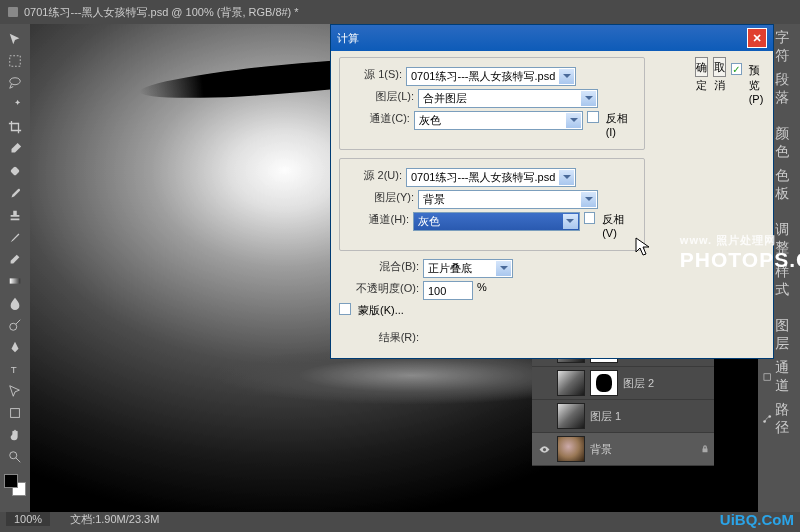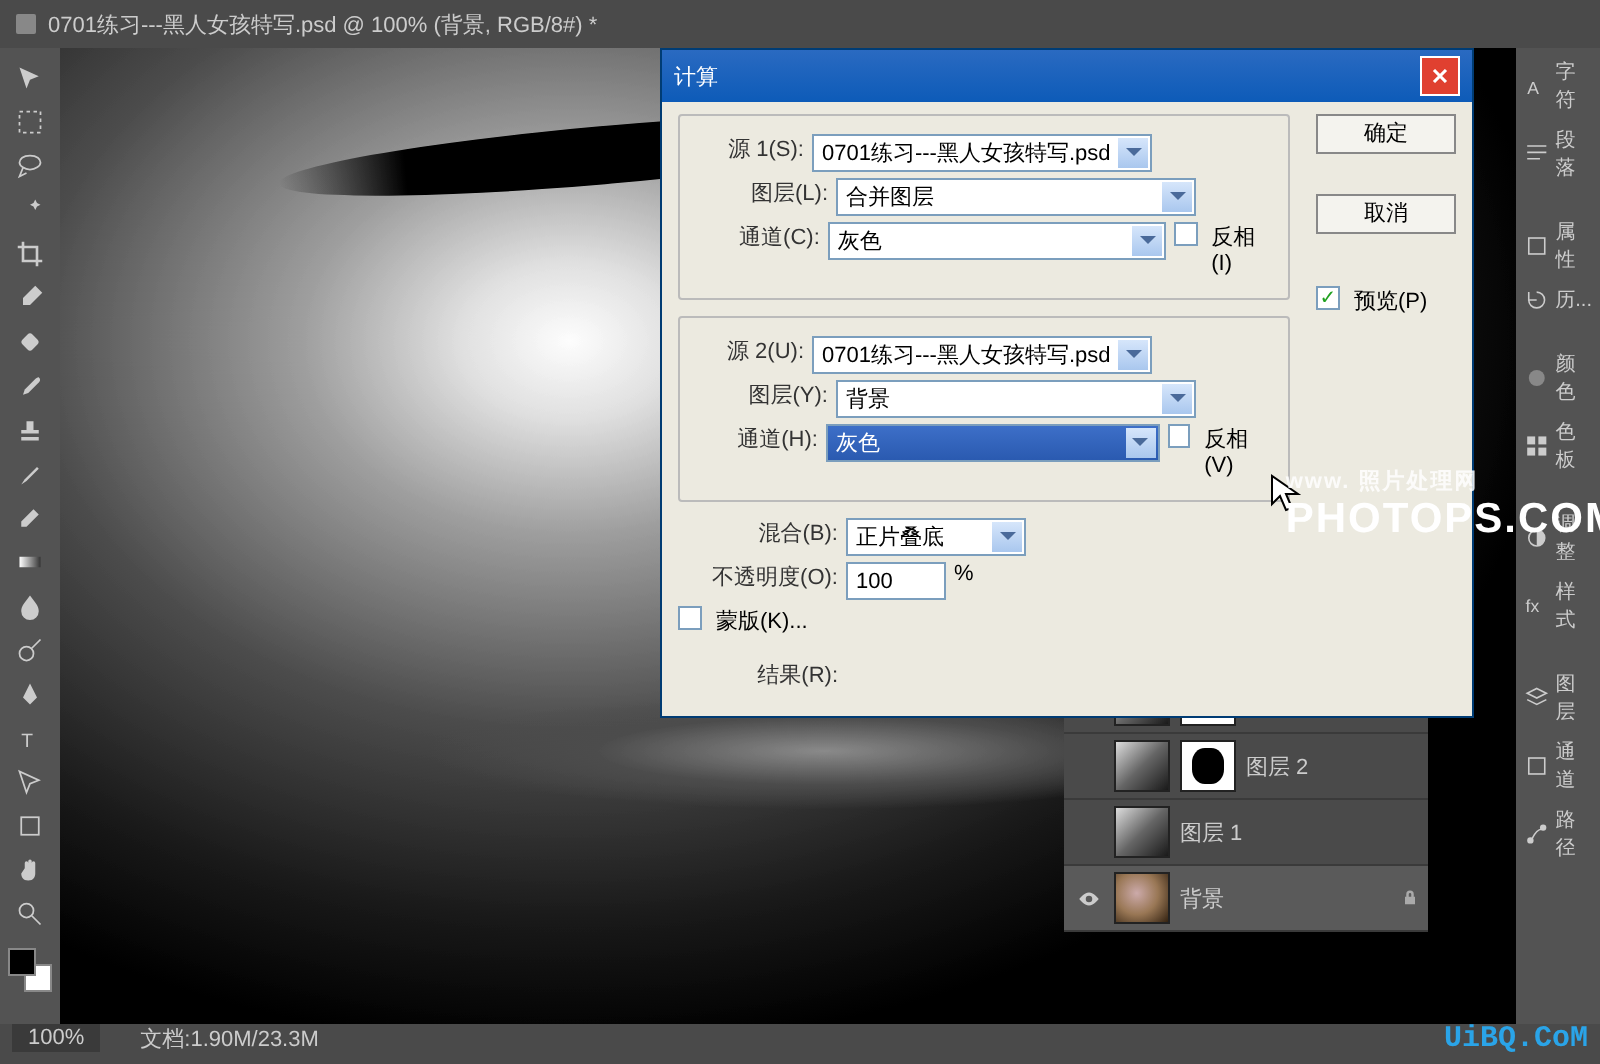--- a/index.html
+++ b/index.html
@@ -13,51 +13,51 @@
 .swatches{margin:6px auto;position:relative;width:22px;height:22px}
 .swatches .fg{width:14px;height:14px;background:#000;border:1px solid #888;position:absolute;top:0;left:0}
 .swatches .bg{width:14px;height:14px;background:#fff;border:1px solid #888;position:absolute;bottom:0;right:0}
 .canvas-area{flex:1;background:#e5e5e5;position:relative;overflow:hidden}
 .canvas-image{position:absolute;inset:0;background:radial-gradient(ellipse at 35% 30%,#e8e8e8 0%,#d0d0d0 8%,#999 20%,#555 40%,#2a2a2a 60%,#0a0a0a 80%);filter:contrast(1.2)}
 .canvas-image::before{content:"";position:absolute;left:15%;top:8%;width:45%;height:6%;background:linear-gradient(90deg,transparent,#111 20%,#111 80%,transparent);border-radius:50%;transform:rotate(-5deg)}
 .canvas-image::after{content:"";position:absolute;left:25%;bottom:22%;width:55%;height:12%;background:radial-gradient(ellipse,#888 0%,#555 40%,transparent 70%);border-radius:50%}
 .right-panels{width:42px;background:#535353;display:flex;flex-direction:column;align-items:flex-end;padding-top:2px}
 .rp-group{display:flex;flex-direction:column;margin-bottom:12px;width:100%}
 .rp-item{display:flex;align-items:center;justify-content:flex-end;padding:3px 4px;color:#ccc;cursor:pointer;gap:3px}
-.rp-item span.lab{font-size:10px}
+.rp-item span.lab{font-size:14px}
 .rp-icon{width:14px;height:14px;fill:#ccc}
 .statusbar{height:20px;background:#4a4a4a;color:#ccc;display:flex;align-items:flex-start;padding:0 6px;gap:20px}
 .statusbar .box{background:#3a3a3a;padding:1px 8px}
 
-.dialog{position:absolute;left:330px;top:24px;width:407px;background:#eceae0;border:1px solid #003c74}
+.dialog{position:absolute;left:330px;top:24px;width:444px;background:#eceae0;border:1px solid #003c74}
 .dlg-title{height:26px;background:linear-gradient(#2a6ac1,#0d5bb8);color:#fff;display:flex;align-items:center;padding:0 6px;font-size:13px}
 .dlg-close{margin-left:auto;width:20px;height:20px;background:#e04030;color:#fff;display:flex;align-items:center;justify-content:center;border:1px solid #fff;font-weight:bold}
 .dlg-body{padding:6px 8px 10px;position:relative}
 .group{border:1px solid #bbb;border-radius:2px;padding:6px 8px 8px;margin-bottom:8px;width:306px}
 .row{display:flex;margin:3px 0;gap:4px}
 .row label{width:54px;text-align:right;color:#333}
 .row label.short{width:66px}
 .select{background:#fff;border:1px solid #7b9ebd;height:19px;padding:0 4px;display:flex;align-items:center;position:relative}
 .select.w1{width:170px}
 .select.w2{width:180px}
 .select.w3{width:90px}
 .select.wnum{width:50px}
 .select.sel{background:linear-gradient(#3d6fc8,#2a5ab0);color:#fff}
 .arrow{position:absolute;right:1px;top:1px;bottom:1px;width:15px;background:linear-gradient(#d6e6fb,#a9c7ee);display:flex;align-items:center;justify-content:center}
 .arrow::after{content:"";border:4px solid transparent;border-top:4px solid #4a6a9a;margin-top:3px}
 .chk{width:12px;height:12px;border:1px solid #7b9ebd;background:#fff;display:inline-flex;align-items:center;justify-content:center;margin-right:3px}
 .chk.checked::after{content:"✓";font-size:10px;color:#21a121}
-.dlg-side{position:absolute;right:8px;top:6px;width:70px;display:flex;flex-direction:column;gap:20px}
+.dlg-side{position:absolute;right:8px;top:6px;width:70px;display:flex;flex-direction:row;gap:5px}
 .btn{height:20px;background:#f4f3ee;border:1px solid #888;text-align:center;line-height:18px;cursor:pointer}
 .cursor{position:absolute;left:304px;top:186px;pointer-events:none}
 .cursor svg{width:16px;height:20px}
 .watermark{position:absolute;right:-75px;bottom:86px;color:#fff;font-family:Arial;font-weight:bold;letter-spacing:1px;pointer-events:none}
 .watermark .sm{font-size:11px;opacity:.85}
 .watermark .lg{font-size:21px}
-.watermark2{position:absolute;right:6px;bottom:4px;color:#2aa4e8;font-family:Liberation Mono, monospace;font-weight:bold;font-size:15px;pointer-events:none}
+.watermark2{position:absolute;right:6px;bottom:4px;color:#2aa4e8;font-family:Liberation Sans, sans-serif;font-weight:bold;font-size:15px;pointer-events:none}
 
 .layers-panel{position:absolute;right:44px;top:310px;width:182px;background:#4a4a4a}
 .lp-row{display:flex;align-items:center;height:33px;border-bottom:1px solid #3a3a3a;padding:0 4px;gap:5px;color:#ccc}
 .lp-row.selected{background:#5a5a5a}
 .lp-eye{width:16px;height:16px;display:flex;align-items:center;justify-content:center}
 .lp-eye svg{width:13px;height:13px;fill:#ccc}
 .lp-thumb{width:28px;height:26px;background:#888;border:1px solid #222}
 .lp-mask{width:28px;height:26px;background:#fff;border:1px solid #222;position:relative}
 .lp-thumb.bw{background:linear-gradient(135deg,#ddd 0%,#666 50%,#1a1a1a 100%)}
 .lp-thumb.face{background:radial-gradient(circle at 40% 40%,#caa 0%,#975 50%,#321 100%)}
@@ -236,34 +236,20 @@
       <div class="rp-item">
           <svg class="rp-icon" viewBox="0 0 16 16">
             <path d="M2 3h12M2 7h12M2 11h8" stroke="#ccc"></path>
           </svg>
           <span class="lab">段落</span>
         </div>
     </div>
     <div class="rp-group">
       <div class="rp-item">
           <svg class="rp-icon" viewBox="0 0 16 16">
-            <rect x="3" y="3" width="10" height="10" fill="none" stroke="#ccc"></rect>
-          </svg>
-          <span class="lab">属性</span>
-        </div>
-      <div class="rp-item">
-          <svg class="rp-icon" viewBox="0 0 16 16">
-            <path d="M8 3a5 5 0 11-5 5M3 3v5h5" fill="none" stroke="#ccc"></path>
-          </svg>
-          <span class="lab">历...</span>
-        </div>
-    </div>
-    <div class="rp-group">
-      <div class="rp-item">
-          <svg class="rp-icon" viewBox="0 0 16 16">
             <circle cx="8" cy="8" r="5" fill="#888"></circle>
           </svg>
           <span class="lab">颜色</span>
         </div>
       <div class="rp-item">
           <svg class="rp-icon" viewBox="0 0 16 16">
             <rect x="2" y="2" width="5" height="5"></rect>
             <rect x="9" y="2" width="5" height="5"></rect>
             <rect x="2" y="9" width="5" height="5"></rect>
             <rect x="9" y="9" width="5" height="5"></rect>

